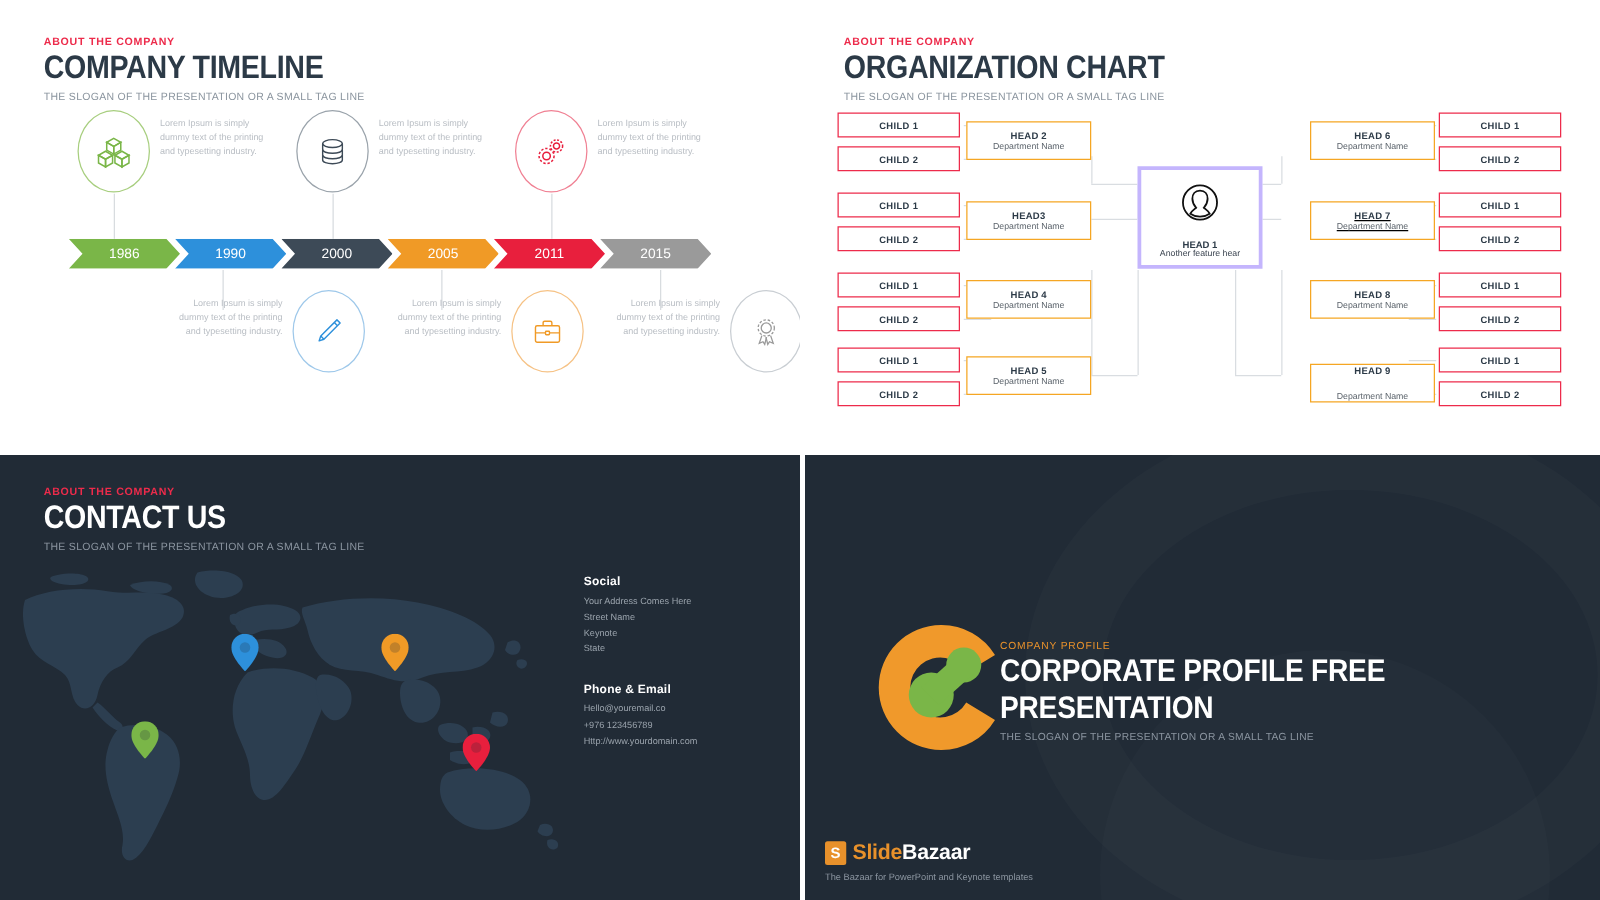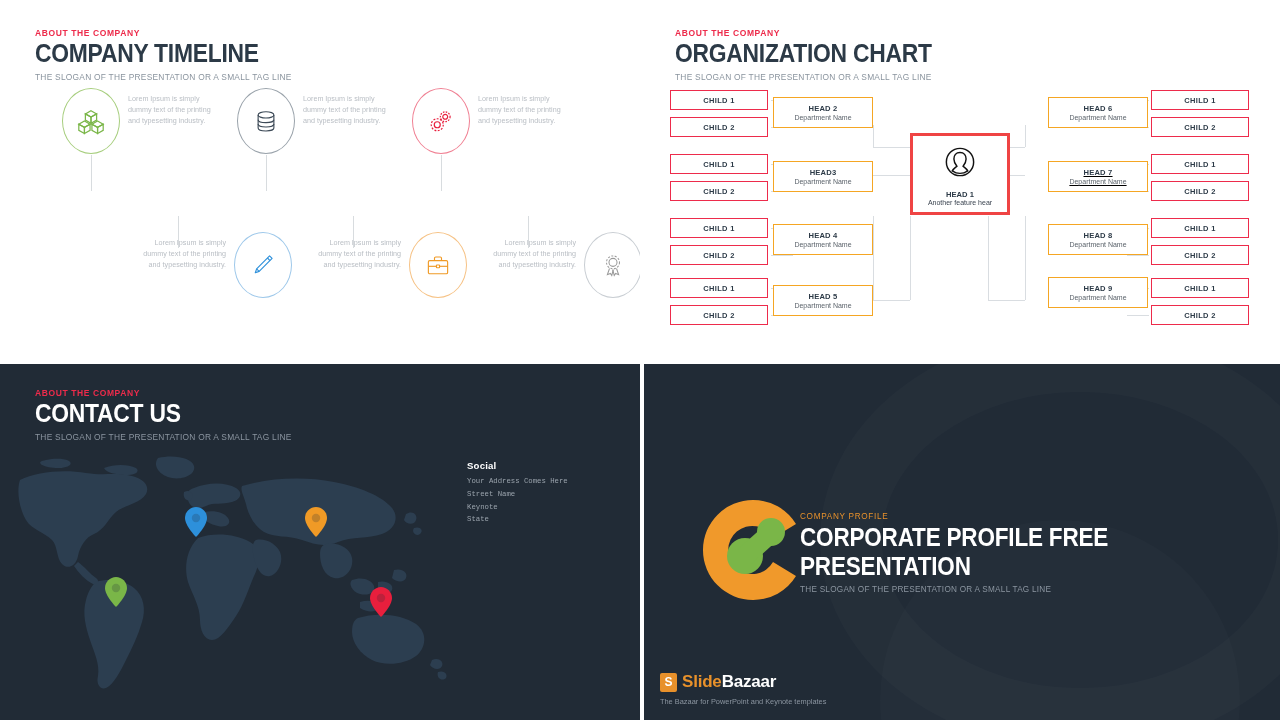--- a/index.html
+++ b/index.html
@@ -70,38 +70,38 @@
     position:absolute; background:#fff; border:1.3px solid #ccc;
     display:flex; flex-direction:column; align-items:center; justify-content:center;
     text-align:center;
   }
   .node.child { width:98px; height:20px; border-color:#ED2B4B; }
   .node.child .n1 { font-size:7.5px; font-weight:bold; color:#2C3A47; letter-spacing:.3px; }
   .node.head { width:100px; height:31px; border-color:#F5A623; }
   .node.head .n1 { font-size:7.6px; font-weight:bold; color:#2C3A47; letter-spacing:.2px; }
   .node.head .n2 { font-size:7px; color:#5b636b; margin-top:1px; }
   .node.center {
-    width:100px; height:82px; border:3px solid #ef4444;
+    width:100px; height:82px; border:3px solid #c4b5fd;
     left:915px;
   }
   .node.center .n1 { font-size:7.6px; font-weight:bold; color:#2C3A47; margin-top:4px; }
   .node.center .n2 { font-size:7px; color:#3b4450; }
   .org-line { position:absolute; background:#d9dde1; }
   .org-line.h { height:1px; }
   .org-line.v { width:1px; }
 
   
   .map-holder { position:absolute; left:8px; top:92px; width:440px; height:250px; }
   .pin { position:absolute; }
   .contact-col { position:absolute; left:467px; top:100px; width:160px; }
   .c-h {
     font-size:9.6px; font-weight:bold; color:#ffffff; letter-spacing:.2px;
     margin-bottom:4px;
   }
-  .c-l { font-size:7.3px; line-height:1.75; color:#9AA3AC;font-family:Liberation Mono, monospace; }
+  .c-l { font-size:7.3px; line-height:1.75; color:#9AA3AC; }
   .c-block { margin-bottom:20px; }
 
   
   .cover-deco { position:absolute; right:-60px; top:-30px; width:520px; height:420px;
     border-radius:50%; border:62px solid rgba(255,255,255,.018); }
   .cover-deco2 { position:absolute; right:40px; bottom:-160px; width:360px; height:360px;
     border-radius:50%; background:rgba(255,255,255,.014); }
   .cover-logo { position:absolute; left:55px; top:132px; width:116px; height:116px; }
   .cover-text { position:absolute; left:160px; top:152px; }
   .cp-kicker { font-size:8.2px; color:#E8912B; letter-spacing:.7px; text-transform:uppercase; }
@@ -183,20 +183,40 @@
           </svg>
         </div>
         <div class="tl-text">Lorem Ipsum is simply dummy text of the printing and typesetting industry.</div>
       </div>
     </div>
 
     <div class="connector" style="left:91px;  top:155px; height:36px;"></div>
     <div class="connector" style="left:266px; top:155px; height:36px;"></div>
     <div class="connector" style="left:441px; top:155px; height:36px;"></div>
 
+    <div class="chev-band">
+      <div class="chev" style="background: rgb(122, 182, 72);">
+          <span>1986</span>
+        </div>
+      <div class="chev" style="background: rgb(45, 144, 219);">
+          <span>1990</span>
+        </div>
+      <div class="chev" style="background: rgb(61, 74, 87);">
+          <span>2000</span>
+        </div>
+      <div class="chev" style="background: rgb(240, 154, 38);">
+          <span>2005</span>
+        </div>
+      <div class="chev" style="background: rgb(232, 31, 61);">
+          <span>2011</span>
+        </div>
+      <div class="chev" style="background: rgb(154, 154, 154);">
+          <span>2015</span>
+        </div>
+    </div>
 
     <div class="connector" style="left:178px; top:216px; height:32px;"></div>
     <div class="connector" style="left:353px; top:216px; height:32px;"></div>
     <div class="connector" style="left:528px; top:216px; height:32px;"></div>
 
     <div class="tl-row-bot">
 
       <div class="tl-item rev" style="left:58px;">
         <div class="circ" style="border-color:#9EC8EA;">
           <svg width="28" height="28" viewBox="0 0 32 32" fill="none" stroke="#2D90DB" stroke-width="1.3" stroke-linejoin="round">
@@ -338,21 +358,21 @@
         <div class="n2">Department Name</div>
       </div>
       <div class="node head" style="left:408px; top:161px;text-decoration:underline;">
         <div class="n1">HEAD 7</div>
         <div class="n2">Department Name</div>
       </div>
       <div class="node head" style="left:408px; top:224px;">
         <div class="n1">HEAD 8</div>
         <div class="n2">Department Name</div>
       </div>
-      <div class="node head" style="left:408px; top:277px;">
+      <div class="node head" style="left:408px; top:291px;justify-content:space-between;">
         <div class="n1">HEAD 9</div>
         <div class="n2">Department Name</div>
       </div>
 
       <div class="node child" style="left:511px; top:90px;">
           <div class="n1">CHILD 1</div>
         </div>
       <div class="node child" style="left:511px; top:117px;">
           <div class="n1">CHILD 2</div>
         </div>
@@ -468,20 +488,26 @@
     </div>
 
     <div class="contact-col">
       <div class="c-block">
         <div class="c-h">Social</div>
         <div class="c-l">Your Address Comes Here</div>
         <div class="c-l">Street Name</div>
         <div class="c-l">Keynote</div>
         <div class="c-l">State</div>
       </div>
+      <div class="c-block">
+        <div class="c-h">Phone &amp; Email</div>
+        <div class="c-l">Hello@youremail.co</div>
+        <div class="c-l">+976 123456789</div>
+        <div class="c-l">Http://www.yourdomain.com</div>
+      </div>
     </div>
   </div>
 
   <div class="slide dark">
     <div class="cover-deco"></div>
     <div class="cover-deco2"></div>
 
     <div class="cover-logo">
       <svg width="116" height="116" viewBox="0 0 116 116">
         <path d="M58 8 A50 50 0 1 0 58 108 A50 50 0 0 0 101 84 L78 70 A24 24 0 1 1 78 46 L101 32 A50 50 0 0 0 58 8 Z" fill="#F0992B"></path>

